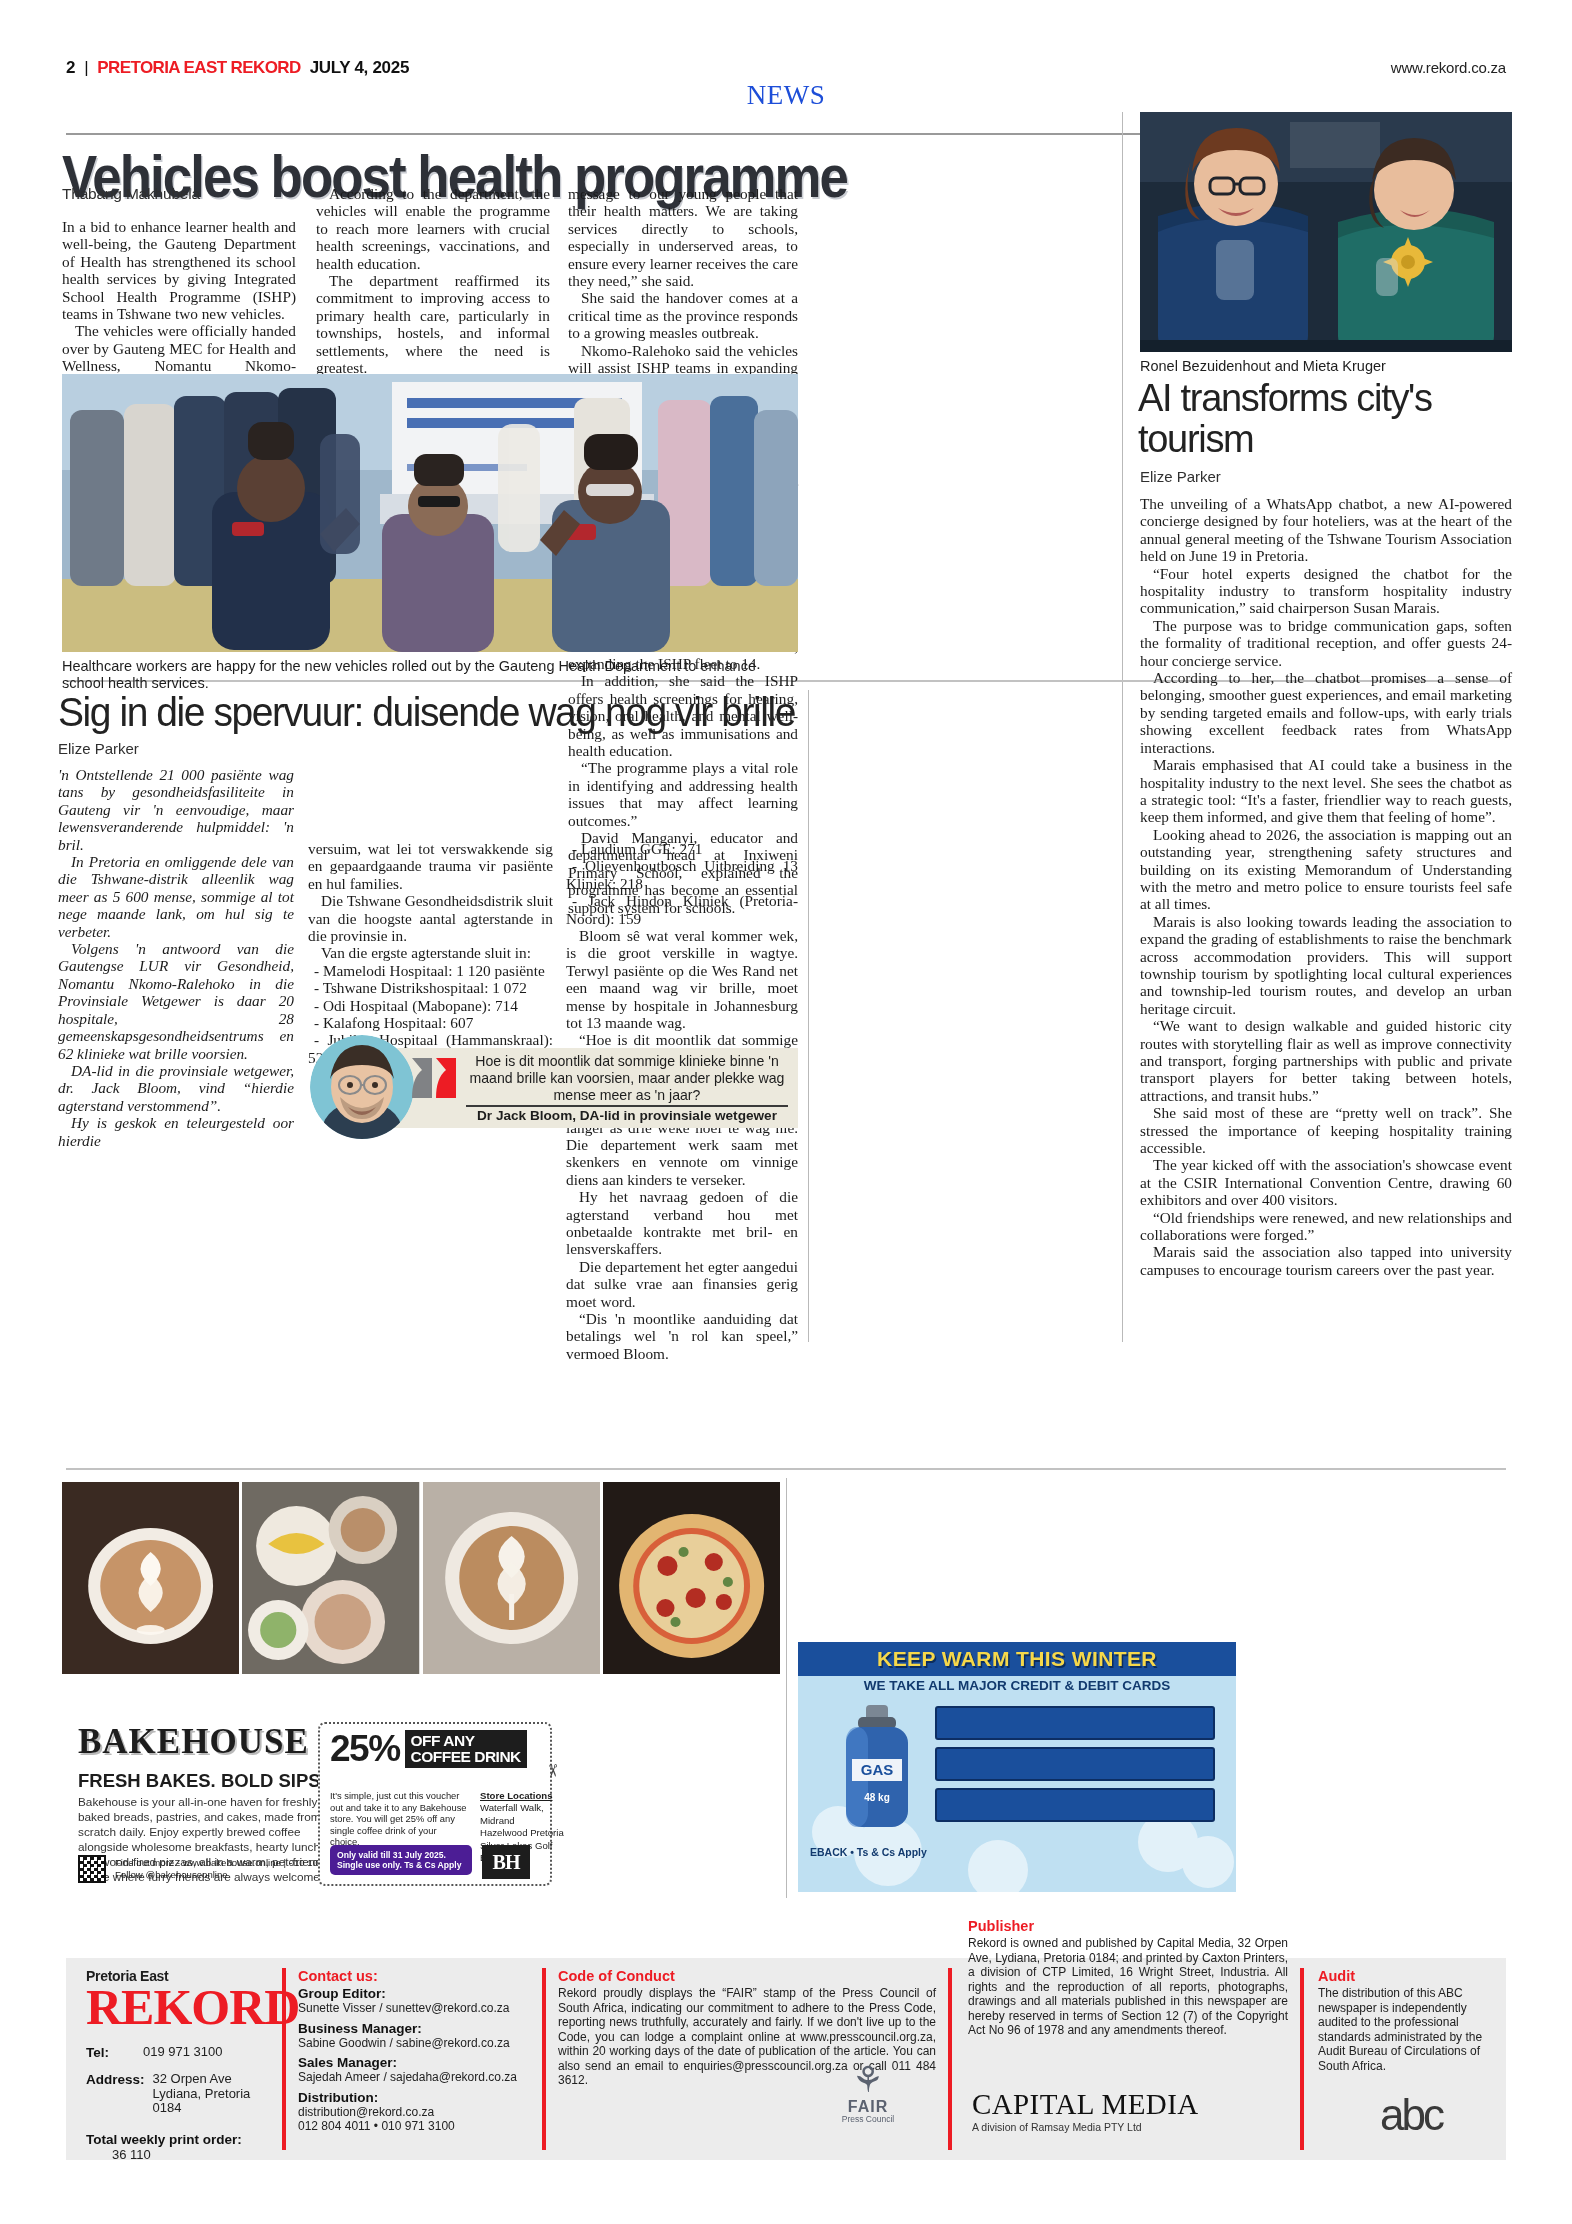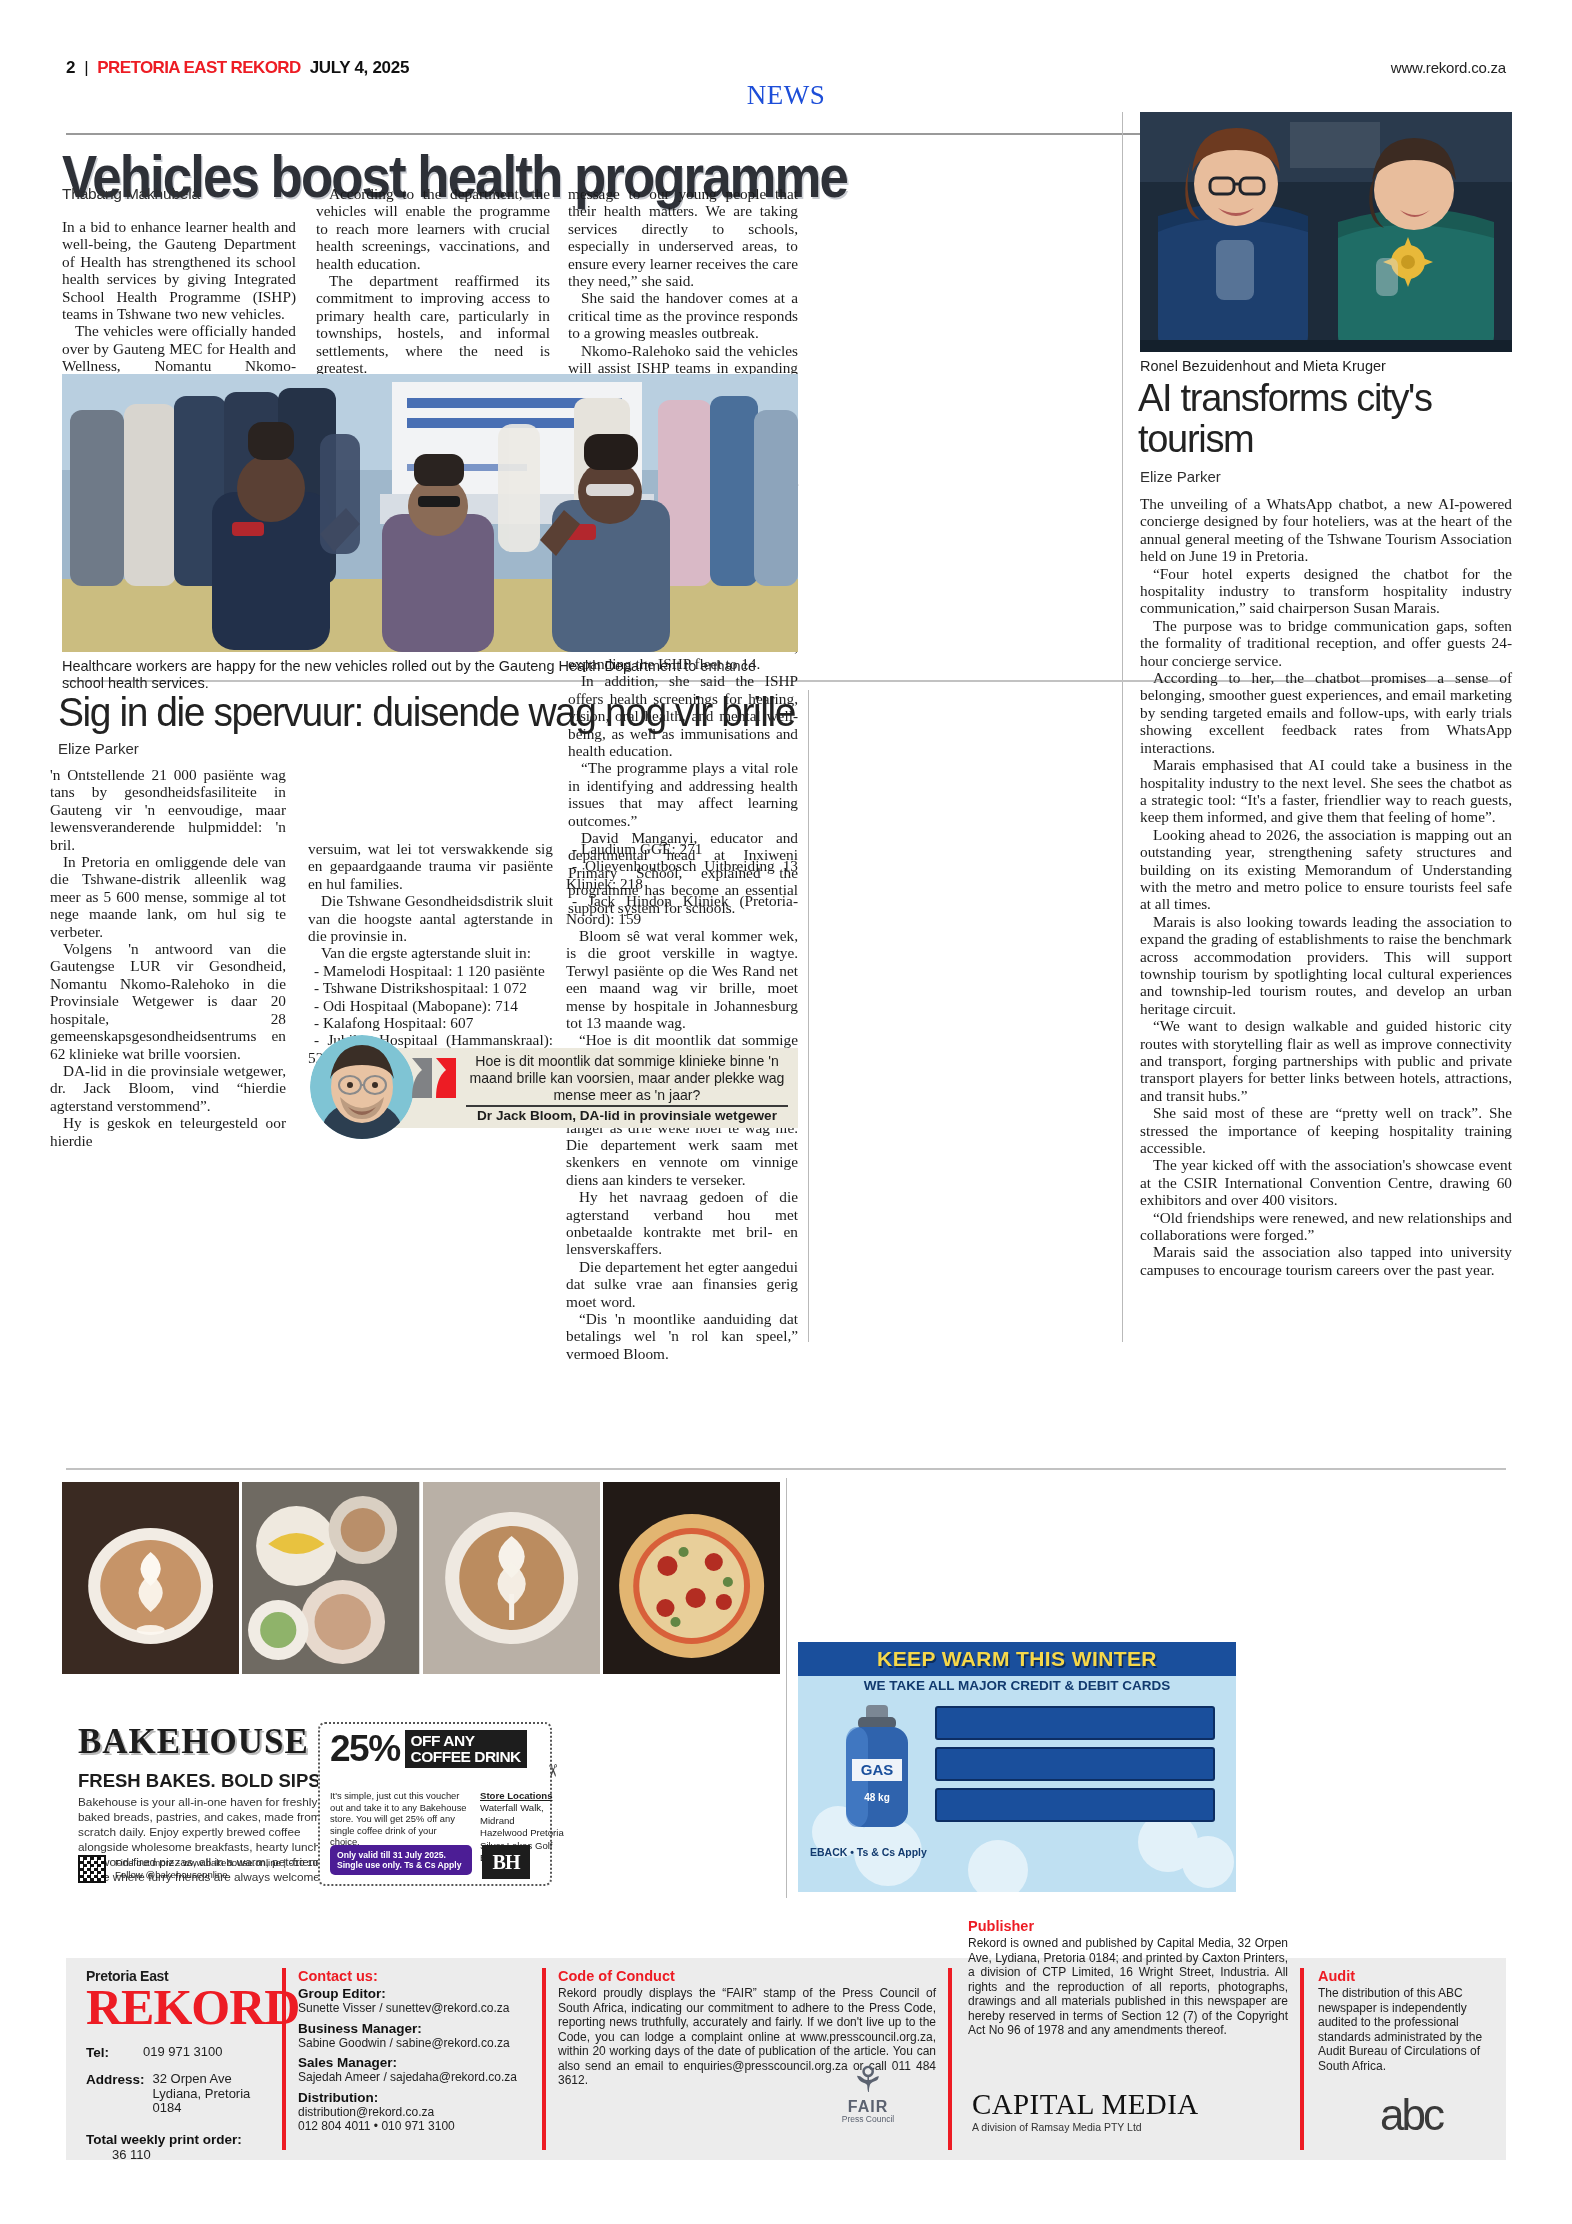--- a/index.html
+++ b/index.html
@@ -72,21 +72,21 @@
   .a2-head {
     position: absolute; left: 58px; top: 692px; width: 760px;
     font-family: "Liberation Sans", sans-serif;
     font-weight: normal; font-size: 41px; line-height: 1;
     letter-spacing: -1.5px; color: #222;
     transform: scaleX(0.95); transform-origin: left top; white-space: nowrap;
   }
   .a2-byline { position: absolute; left: 58px; top: 740px;
     font-family: "Liberation Sans", sans-serif; font-size: 15px; color: #2f2f2f; }
 
-  .a2-c1 { position: absolute; left: 50px; top: 766px; width: 236px; }
+  .a2-c1 { position: absolute; left: 58px; top: 766px; width: 236px; font-style: italic; }
   .a2-c2 { position: absolute; left: 308px; top: 840px; width: 245px; }
   .a2-c3 { position: absolute; left: 566px; top: 840px; width: 232px; }
 
   
   .qbox { position: absolute; left: 390px; top: 1048px; width: 408px; height: 80px;
           background: #ece9dd; }
   .qavatar { position: absolute; left: 310px; top: 1035px; width: 104px; height: 104px;
              border-radius: 50%; overflow: hidden; border: 0; }
   .qmark { position: absolute; left: 412px; top: 1058px; width: 48px; height: 40px; }
   .qtext { position: absolute; left: 466px; top: 1053px; width: 322px;
@@ -401,21 +401,21 @@
   <div class="a3-head">AI transforms city's tourism</div>
   <div class="a3-byline">Elize Parker</div>
   <div class="a3-body bodycol">
     <p class="noind">The unveiling of a WhatsApp chatbot, a new AI-powered concierge designed by four hoteliers, was at the heart of the annual general meeting of the Tshwane Tourism Association held on June 19 in Pretoria.</p>
     <p>“Four hotel experts designed the chatbot for the hospitality industry to transform hospitality industry communication,” said chairperson Susan Marais.</p>
     <p>The purpose was to bridge communication gaps, soften the formality of traditional reception, and offer guests 24-hour concierge service.</p>
     <p>According to her, the chatbot promises a sense of belonging, smoother guest experiences, and email marketing by sending targeted emails and follow-ups, with early trials showing excellent feedback rates from WhatsApp interactions.</p>
     <p>Marais emphasised that AI could take a business in the hospitality industry to the next level. She sees the chatbot as a strategic tool: “It's a faster, friendlier way to reach guests, keep them informed, and give them that feeling of home”.</p>
     <p>Looking ahead to 2026, the association is mapping out an outstanding year, strengthening safety structures and building on its existing Memorandum of Understanding with the metro and metro police to ensure tourists feel safe at all times.</p>
     <p>Marais is also looking towards leading the association to expand the grading of establishments to raise the benchmark across accommodation providers. This will support township tourism by spotlighting local cultural experiences and township-led tourism routes, and develop an urban heritage circuit.</p>
-    <p>“We want to design walkable and guided historic city routes with storytelling flair as well as improve connectivity and transport, forging partnerships with public and private transport players for better links between hotels, attractions, and transit hubs.”</p>
+    <p>“We want to design walkable and guided historic city routes with storytelling flair as well as improve connectivity and transport, forging partnerships with public and private transport players for better taking between hotels, attractions, and transit hubs.”</p>
     <p>She said most of these are “pretty well on track”. She stressed the importance of keeping hospitality training accessible.</p>
     <p>The year kicked off with the association's showcase event at the CSIR International Convention Centre, drawing 60 exhibitors and over 400 visitors.</p>
     <p>“Old friendships were renewed, and new relationships and collaborations were forged.”</p>
     <p>Marais said the association also tapped into university campuses to encourage tourism careers over the past year.</p>
   </div>
 
   <div class="bake-photos">
     <div>
       <svg width="100%" height="192" viewBox="0 0 176 192" preserveAspectRatio="none">
         <rect width="176" height="192" fill="#3a2a22"></rect>

